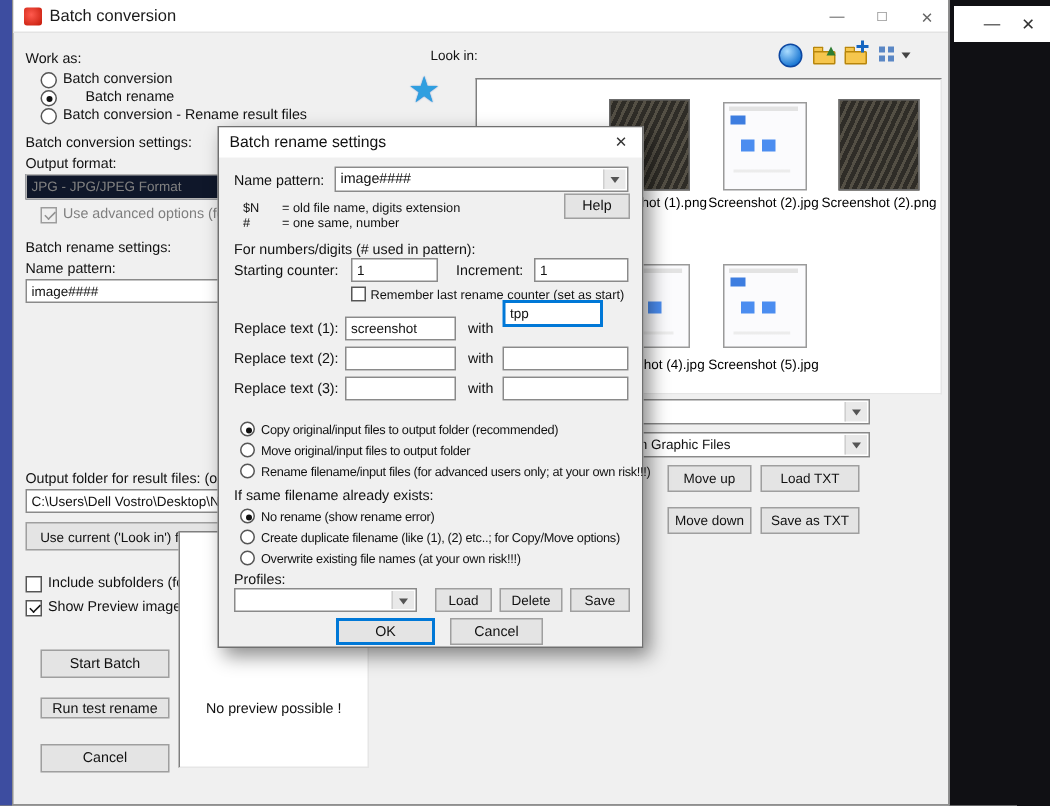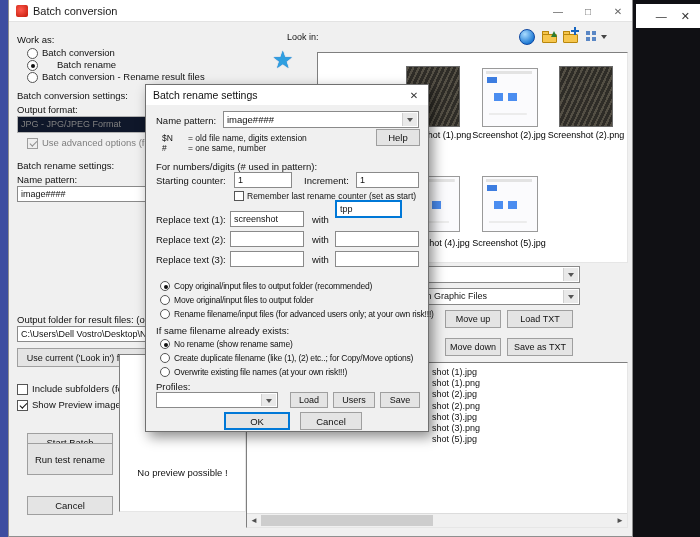--- a/index.html
+++ b/index.html
@@ -113,21 +113,21 @@
     <div>
       <span class="cbx" style="left:8px;top:384px"></span>
       <span class="lb" style="left:23px;top:383px">Include subfolders (for 'Add all')</span>
     </div>
     <div>
       <span class="cbx ck" style="left:8px;top:400px"></span>
       <span class="lb" style="left:23px;top:399px">Show Preview image</span>
     </div>
 
     <div class="btn" style="left:18px;top:433px;width:86px;height:19px">Start Batch</div>
-    <div class="btn" style="left:18px;top:443px;width:86px;height:32px">Run test rename</div>
+    <div class="btn" style="left:18px;top:465px;width:86px;height:14px">Run test rename</div>
     <div class="btn" style="left:18px;top:496px;width:86px;height:19px">Cancel</div>
 
     <div class="sunken" style="left:110px;top:354px;width:127px;height:158px">
       <div style="position:absolute;left:0;right:0;top:112px;text-align:center;font-size:9.5px;color:#111">No preview possible !</div>
     </div>
 
     <div class="lb tiny" style="left:278px;top:32px">Look in:</div>
     <div class="icon16" style="left:510px;top:29px">
         <span class="globe" style="position:absolute;left:0;top:0"></span>
       </div>
@@ -176,36 +176,20 @@
       <span class="dd">
           <i></i>
         </span>
     </div>
 
     <div class="btn" style="left:436px;top:310px;width:56px;height:18px;font-size:9px">Move up</div>
     <div class="btn" style="left:498px;top:310px;width:66px;height:18px;font-size:9px">Load TXT</div>
     <div class="btn" style="left:436px;top:338px;width:56px;height:18px;font-size:9px">Move down</div>
     <div class="btn" style="left:498px;top:338px;width:66px;height:18px;font-size:9px">Save as TXT</div>
 
-    <div class="sunken" style="left:237px;top:362px;width:382px;height:166px;overflow:hidden">
-      <div style="padding-top:4px">
-        <div class="listrow">shot (1).jpg</div>
-        <div class="listrow">shot (1).png</div>
-        <div class="listrow">shot (2).jpg</div>
-        <div class="listrow">shot (2).png</div>
-        <div class="listrow">shot (3).jpg</div>
-        <div class="listrow">shot (3).png</div>
-        <div class="listrow">shot (5).jpg</div>
-      </div>
-      <div class="hscroll">
-        <span class="hs-arrow" style="left:0">◄</span>
-        <span class="hs-thumb"></span>
-        <span class="hs-arrow" style="right:0">►</span>
-      </div>
-    </div>
 
   </div>
 
   <div class="modal">
     <div class="modal-title"></div>
     <div class="lb" style="left:7px;top:4px;font-size:10.5px">Batch rename settings</div>
     <div style="position:absolute;right:4px;top:2px;width:20px;height:16px;display:flex;align-items:center;justify-content:center;font-size:10px;color:#333">✕</div>
 
     <div class="lb" style="left:10px;top:30px">Name pattern:</div>
     <div class="f" style="left:77px;top:26px;width:196px;height:17px;font-size:9.5px">
@@ -256,38 +240,38 @@
       <span class="lb sm" style="left:28px;top:210px;letter-spacing:-0.2px">Move original/input files to output folder</span>
     </div>
     <div>
       <span class="rad" style="left:14px;top:224px;width:10px;height:10px"></span>
       <span class="lb sm" style="left:28px;top:224px;letter-spacing:-0.2px">Rename filename/input files (for advanced users only; at your own risk!!!)</span>
     </div>
 
     <div class="lb" style="left:10px;top:240px">If same filename already exists:</div>
     <div>
       <span class="rad sel" style="left:14px;top:254px;width:10px;height:10px"></span>
-      <span class="lb sm" style="left:28px;top:254px;letter-spacing:-0.2px">No rename (show rename same)</span>
+      <span class="lb sm" style="left:28px;top:254px;letter-spacing:-0.2px">No rename (show rename error)</span>
     </div>
     <div>
       <span class="rad" style="left:14px;top:268px;width:10px;height:10px"></span>
       <span class="lb sm" style="left:28px;top:268px;letter-spacing:-0.2px">Create duplicate filename (like (1), (2) etc..; for Copy/Move options)</span>
     </div>
     <div>
       <span class="rad" style="left:14px;top:282px;width:10px;height:10px"></span>
       <span class="lb sm" style="left:28px;top:282px;letter-spacing:-0.2px">Overwrite existing file names (at your own risk!!!)</span>
     </div>
 
     <div class="lb" style="left:10px;top:296px">Profiles:</div>
     <div class="f" style="left:10px;top:307px;width:122px;height:16px">
       <span class="dd">
           <i></i>
         </span>
     </div>
     <div class="btn" style="left:144px;top:307px;width:38px;height:16px;font-size:9px">Load</div>
-    <div class="btn" style="left:187px;top:307px;width:42px;height:16px;font-size:9px">Users</div>
+    <div class="btn" style="left:187px;top:307px;width:42px;height:16px;font-size:9px">Delete</div>
     <div class="btn" style="left:234px;top:307px;width:40px;height:16px;font-size:9px">Save</div>
 
     <div class="btn focus" style="left:78px;top:327px;width:66px;height:18px">OK</div>
     <div class="btn" style="left:154px;top:327px;width:62px;height:18px">Cancel</div>
   </div>
 
 </div>
 
 </body></html>

